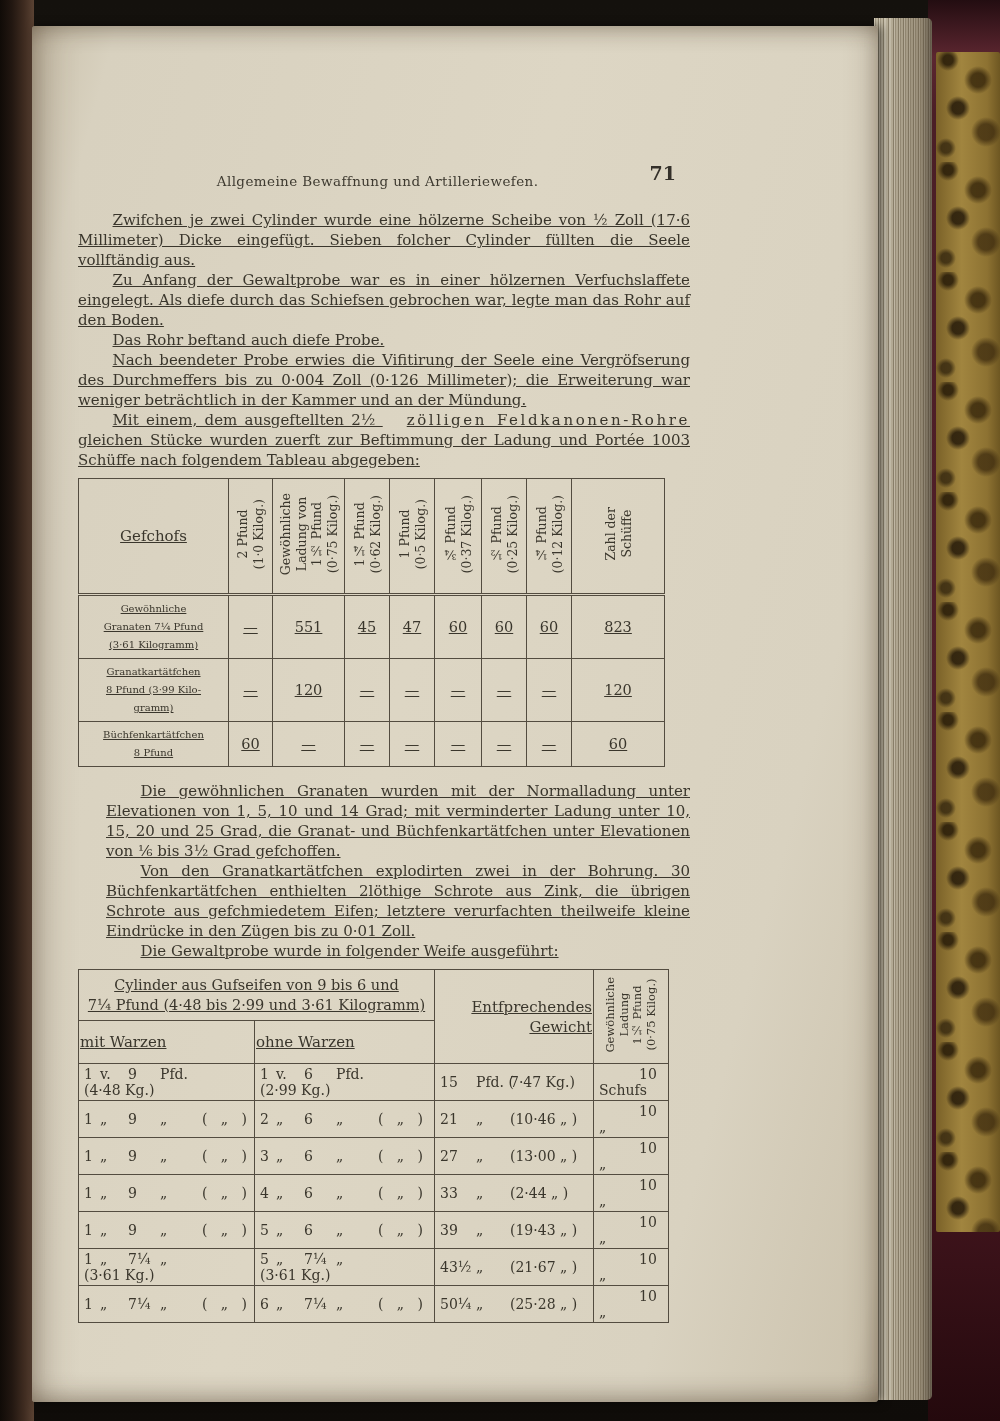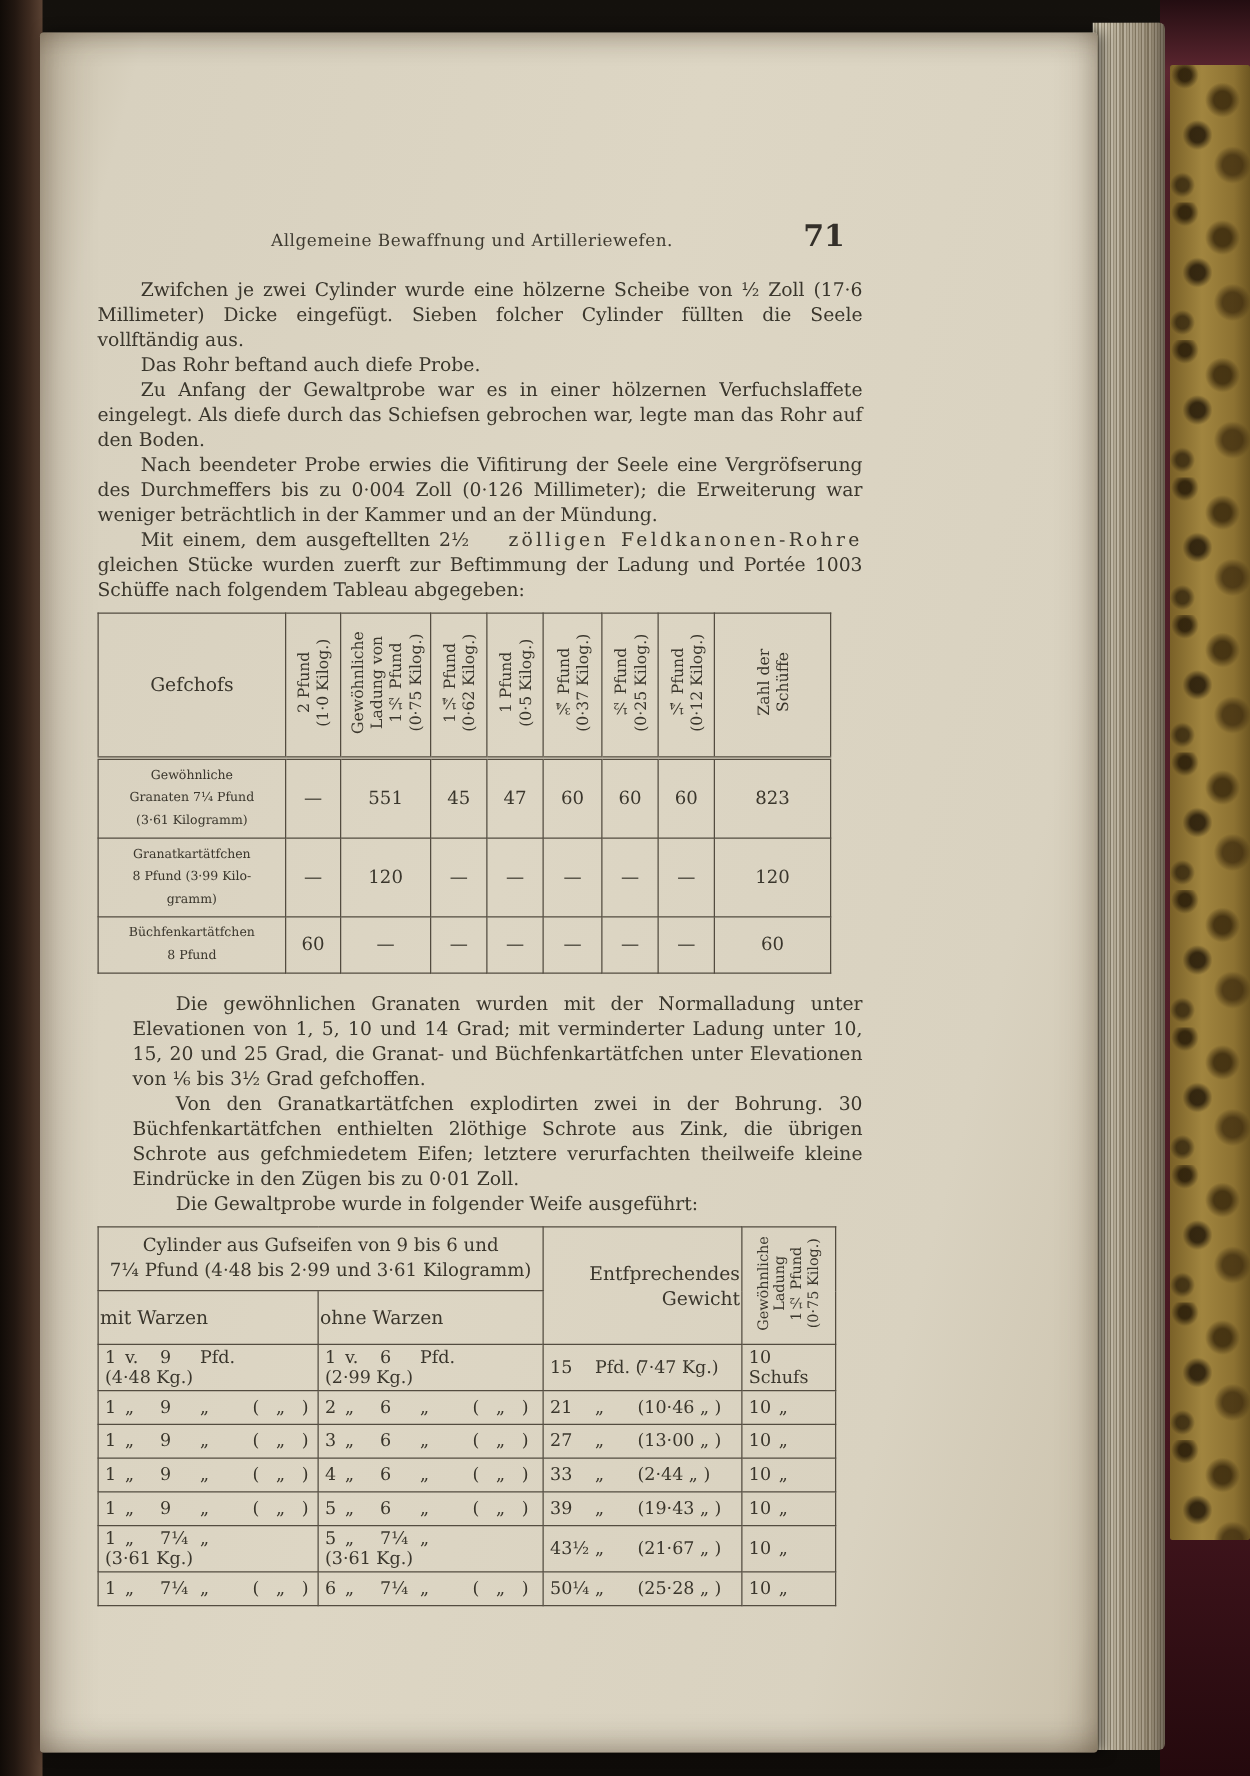--- a/index.html
+++ b/index.html
@@ -43,28 +43,28 @@
   
   .page {
     position:absolute; left:32px; top:26px; width:846px; height:1376px;
     background:linear-gradient(105deg,#c9c0ab 0%,#d8d1bf 7%,#ddd6c4 45%,#d9d2c0 80%,#cdc4af 97%,#bfb5a0 100%);
     box-shadow:inset 22px 0 38px -18px rgba(70,52,34,0.45), inset -18px 0 30px -16px rgba(80,62,42,0.40),
                inset 0 14px 24px -14px rgba(60,45,30,0.35), inset 0 -16px 26px -14px rgba(60,45,30,0.35),
                4px 0 10px rgba(0,0,0,0.5);
     border-radius:3px;
     color:#3a362c;
   }
-  .content { position:absolute; left:46px; top:12px; width:612px; }
+  .content { position:absolute; left:46px; top:0; width:612px;text-decoration:underline; }
 
   .running-head { position:relative; height:24px; margin-top:142px; }
   .head-title {
     position:absolute; left:50%; transform:translateX(-52%); top:5px;
     font-size:13.5px; letter-spacing:0.4px; white-space:nowrap; color:#3e3a30;
   }
-  .page-num { position:absolute; right:14px; top:-6px; font-size:24px; font-weight:600; color:#34302a; }
+  .page-num { position:absolute; right:14px; top:-6px; font-size:19px; font-weight:600; color:#34302a; }
 
   .body-text { margin-top:18px; }
   .body-text p { margin:0; font-size:15px; line-height:20px; text-align:justify; text-indent:2.3em; }
   .sperr { letter-spacing:2.6px;margin-left:24px; }
 
   table { border-collapse:collapse; table-layout:fixed; color:#3a362c; }
   .t1 { width:586px; margin-top:8px; border:1.5px solid #534c40; }
   .t1 th, .t1 td { border:1px solid #534c40; }
   .t1 thead th { border-bottom:3px double #534c40; height:108px; text-align:center; vertical-align:middle; font-weight:normal; padding:3px 0; }
   .t1 td { text-align:center; vertical-align:middle; font-size:14.5px; padding:4px 2px; }
@@ -84,43 +84,43 @@
   .t2 .lad-head { text-align:center; vertical-align:middle; }
   .t2 .lad-head .vhead { font-size:11.5px; line-height:13.5px; }
   .t2 tbody td { height:22px; font-size:14px; padding:2px 5px; vertical-align:middle; }
   .t2 tbody i { display:inline-block; font-style:normal; white-space:pre; vertical-align:bottom; }
   .cm i:nth-child(1), .co i:nth-child(1) { width:16px; }
   .cm i:nth-child(2), .co i:nth-child(2) { width:28px; }
   .cm i:nth-child(3), .co i:nth-child(3) { width:32px; }
   .cm i:nth-child(4), .co i:nth-child(4) { width:42px; }
   .cg i:nth-child(1) { width:36px; }
   .cg i:nth-child(2) { width:34px; }
-  .cl i:nth-child(1) { width:24px; }
+  .cl i:nth-child(1) { width:24px;margin-left:40px; }
 </style>
 </head>
 <body>
 
 <div class="stage">
   <div class="left-spine"></div>
   <div class="cover-right"></div>
   <div class="marble"></div>
   <div class="page-edges"></div>
 
   <div class="page">
     <div class="content">
 
       <div class="running-head">
         <span class="head-title">Allgemeine Bewaffnung und Artilleriewefen.</span>
         <span class="page-num">71</span>
       </div>
 
       <div class="body-text">
         <p>Zwifchen je zwei Cylinder wurde eine hölzerne Scheibe von ½ Zoll (17·6 Millimeter) Dicke eingefügt. Sieben folcher Cylinder füllten die Seele vollftändig aus.</p>
+        <p>Zu Anfang der Gewaltprobe war es in einer hölzernen Verfuchslaffete eingelegt. Als diefe durch das Schiefsen gebrochen war, legte man das Rohr auf den Boden.</p>
         <p>Das Rohr beftand auch diefe Probe.</p>
-        <p>Zu Anfang der Gewaltprobe war es in einer hölzernen Verfuchslaffete eingelegt. Als diefe durch das Schiefsen gebrochen war, legte man das Rohr auf den Boden.</p>
         <p>Nach beendeter Probe erwies die Vifitirung der Seele eine Vergröfserung des Durchmeffers bis zu 0·004 Zoll (0·126 Millimeter); die Erweiterung war weniger beträchtlich in der Kammer und an der Mündung.</p>
         <p><span>Mit einem, dem ausgeftellten 2½ </span><span class="sperr">zölligen Feldkanonen-Rohre</span><span> gleichen Stücke wurden zuerft zur Beftimmung der Ladung und Portée 1003 Schüffe nach folgendem Tableau abgegeben:</span></p>
       </div>
 
       <table class="t1">
         <colgroup>
           <col style="width:150px">
             <col style="width:44px">
             <col style="width:72px">
             <col style="width:45px">

